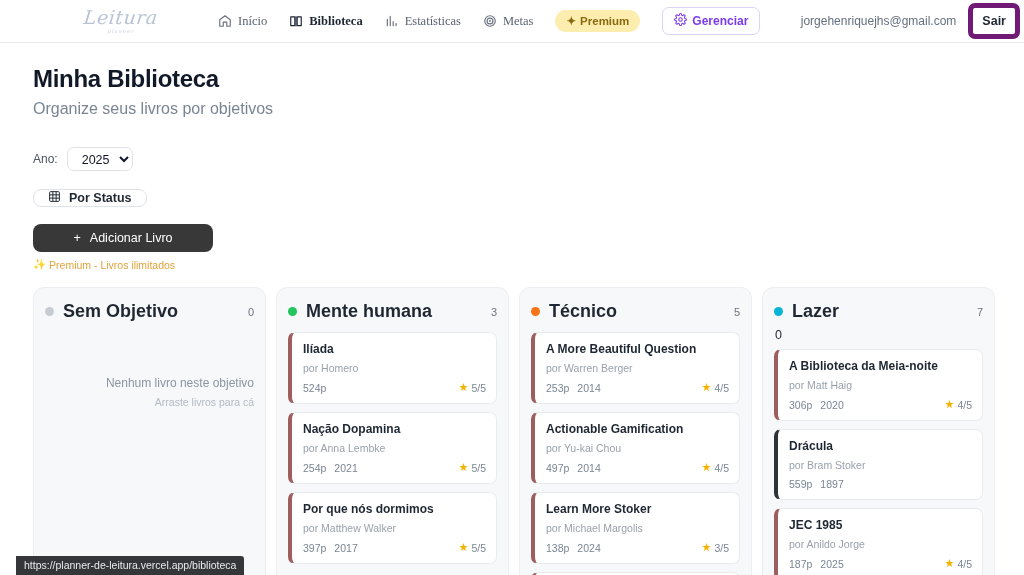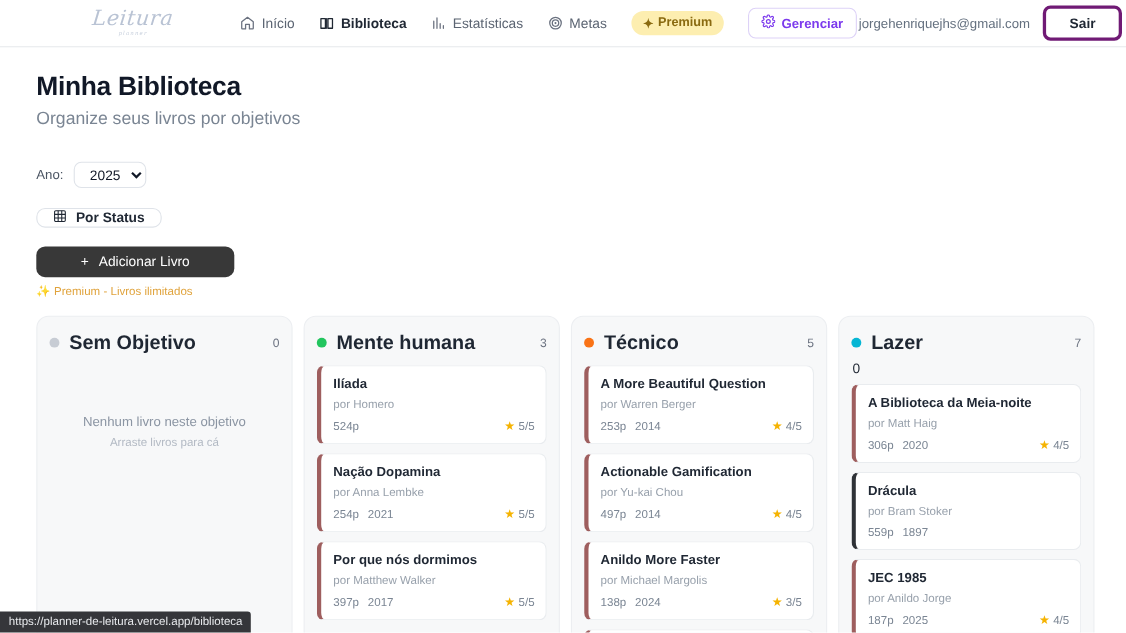--- a/index.html
+++ b/index.html
@@ -50,20 +50,21 @@
     display: flex;
     align-items: center;
     gap: 22px;
   }
   .nav-item {
     display: flex; align-items: center; gap: 6px;
     font-size: 12.5px;
     color: #5b6472;
     cursor: pointer;
     white-space: nowrap;
+    font-family: Liberation Serif, serif;
   }
   .nav-item.active { color: #1f2733; font-weight: bold; }
   .nav-ico { width: 14px; height: 14px; display:block; }
 
   .badge-premium {
     display: flex; align-items: center; gap: 4px;
     background: #fdeeb0;
     color: #8a6a10;
     font-size: 11.5px;
     font-weight: bold;
@@ -85,27 +86,27 @@
     white-space: nowrap;
   }
 
   .header-right {
     position: absolute;
     right: 4px;
     display: flex; align-items: center; gap: 12px;
   }
   .user-email { font-size: 12px; color: #64707f; }
   .btn-sair {
-    border: 3px solid #701a75;
+    border: 5px solid #701a75;
     border-radius: 7px;
     background: #fff;
     font-size: 12.5px;
     font-weight: bold;
     color: #1f2733;
-    padding: 6px 21px;
+    padding: 6px 9px;
     cursor: pointer;
   }
 
   
   .page { padding: 22px 0 0 33px; }
   .page-title {
     font-size: 24px; font-weight: bold; color: #111827;
     letter-spacing: -0.3px;
   }
   .page-sub { font-size: 16px; color: #7a8593; margin-top: 7px; }
@@ -181,21 +182,21 @@
   }
   .col-head {
     display: flex; align-items: center;
     margin-bottom: 10px;
   }
   .dot { width: 9px; height: 9px; border-radius: 50%; margin-right: 9px; flex: 0 0 auto; }
   .col-title { font-size: 18px; font-weight: bold; color: #1f2733; }
   .col-count { margin-left: auto; font-size: 11px; color: #6b7280; }
   .col-stray { font-size: 12.5px; color: #1f2733; margin: -4px 0 7px 1px; }
 
-  .empty { text-align: center; padding: 44px 0 0 0; }
+  .empty { text-align: right; padding: 44px 0 0 0; }
   .empty-main { font-size: 12px; color: #8b95a3; }
   .empty-sub { font-size: 10.5px; color: #b3bac4; margin-top: 6px; }
 
   .card {
     background: #fff;
     border: 1px solid #e9ecef;
     border-left: 4px solid #9e5e5e;
     border-radius: 7px;
     padding: 9px 10px 9px 11px;
     margin-bottom: 8px;
@@ -215,21 +216,21 @@
   .card-rating {
     margin-left: auto;
     font-size: 10.5px; color: #7a8593;
     display: flex; align-items: center; gap: 3px;
   }
   .star { color: #f5b301; font-size: 11px; }
 
   
   .statusbar {
     position: absolute;
-    left: 0; bottom: 0;
+    left: 16px; bottom: 0;
     background: #35363a;
     color: #e8eaed;
     font-size: 10.5px;
     padding: 3px 8px 4px 8px;
     border-top-right-radius: 3px;
     font-family: "Liberation Sans", sans-serif;
     white-space: nowrap;
   }
 </style>
 </head>
@@ -417,21 +418,21 @@
         <div class="card-meta">
           <span class="card-pages">497p</span>
           <span class="card-year">2014</span>
           <span class="card-rating">
             <span class="star">★</span>
             <span>4/5</span>
           </span>
         </div>
       </div>
       <div class="card" style="border-left-color: rgb(158, 94, 94);">
-        <div class="card-title">Anildo More Faster</div>
+        <div class="card-title">Learn More Stoker</div>
         <div class="card-author">por Michael Margolis</div>
         <div class="card-meta">
           <span class="card-pages">138p</span>
           <span class="card-year">2024</span>
           <span class="card-rating">
             <span class="star">★</span>
             <span>3/5</span>
           </span>
         </div>
       </div>

